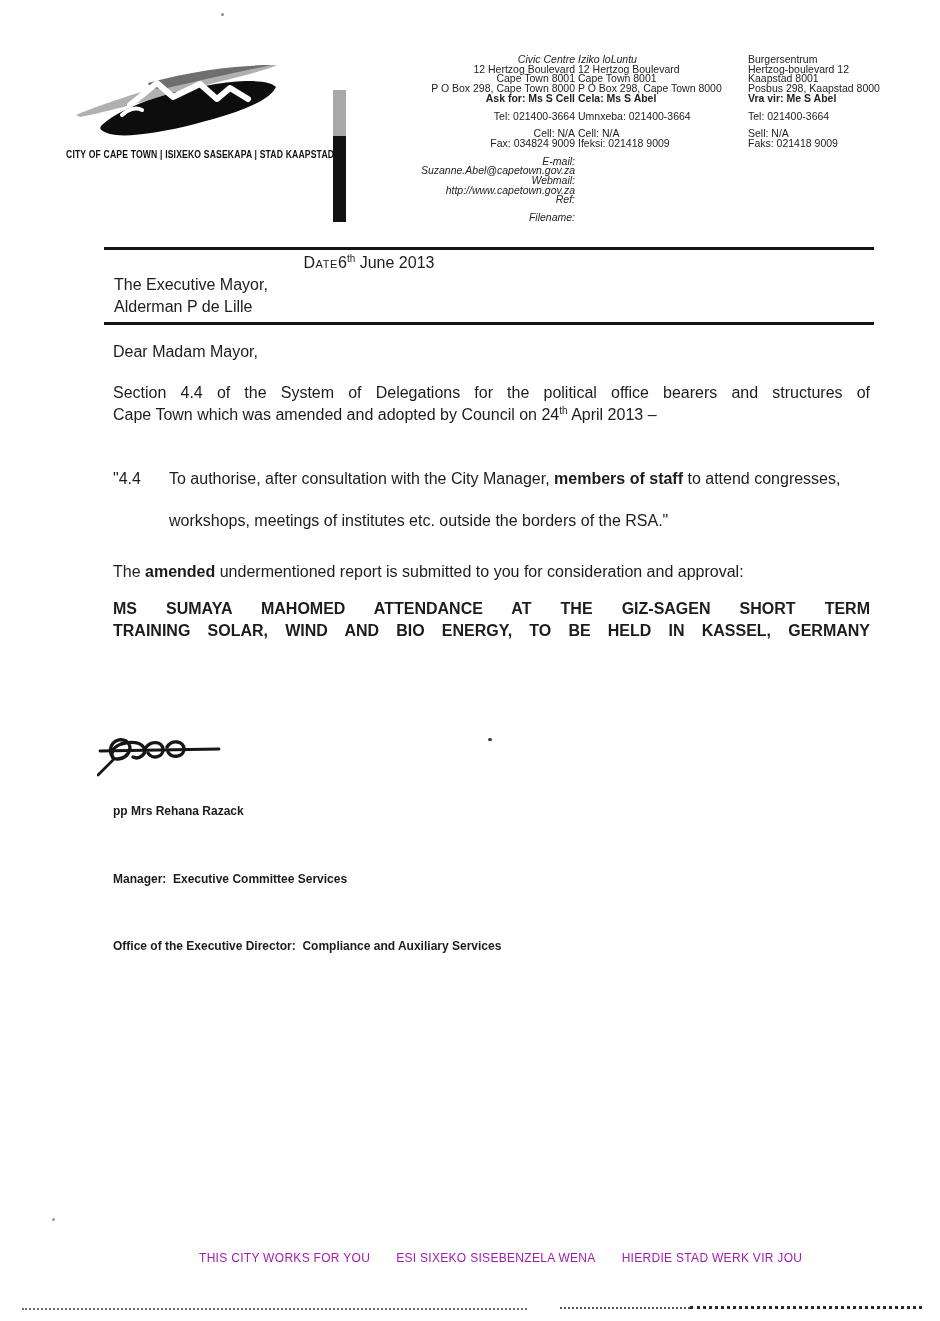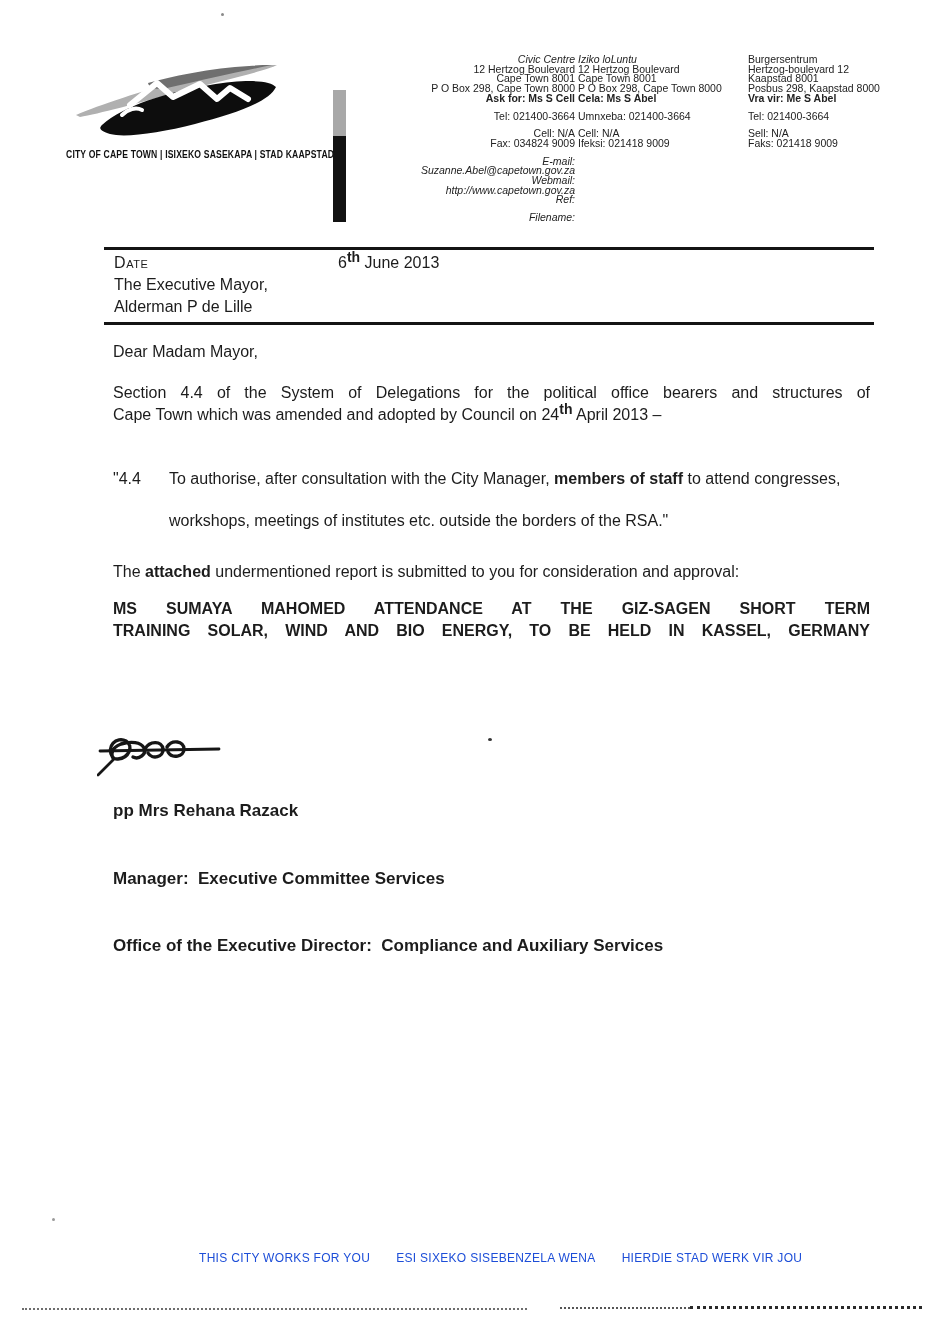--- a/index.html
+++ b/index.html
@@ -29,43 +29,43 @@
   .it  { font-style:italic; }
   .bld { font-weight:bold; }
 
   
   .meta {
     position:absolute; left:104px; top:247px; width:760px;
     border-top:3px solid #141414; border-bottom:3px solid #141414;
     padding:2px 0 4px 10px; font-size:16px; line-height:22px;
   }
   .meta-row   { display:flex; }
-  .meta-label { width:224px; font-variant:small-caps; letter-spacing:.6px; }
-  sup { font-size:14px; line-height:0; vertical-align:super;font-weight:bold; }
+  .meta-label { width:224px; font-variant:small-caps; letter-spacing:.6px;text-align:right; }
+  sup { font-size:10px; line-height:0; vertical-align:super; }
 
   
   .bodytext { font-size:16px; line-height:22px; }
   .salutation { position:absolute; left:113px; top:341px; }
   .p1 { position:absolute; left:113px; top:382px; width:757px; }
   .jline { text-align:justify; text-align-last:justify; }
   .quote { position:absolute; left:113px; top:458px; width:760px; display:flex; }
   .qnum  { width:56px; line-height:42px; }
   .qtext { flex:1; line-height:42px; }
   .u { }
   .attached { position:absolute; left:113px; top:561px; width:757px; }
   .subject  { position:absolute; left:113px; top:598px; width:757px; font-weight:bold; }
 
   
   .sig-art { position:absolute; left:97px; top:734px; width:128px; height:44px; }
-  .sig-block { position:absolute; left:113px; top:755px; font-size:17px; font-weight:bold;
+  .sig-block { position:absolute; left:113px; top:755px; font-size:12px; font-weight:bold;
                line-height:22.5px; white-space:pre-wrap; }
 
   
   .footer { position:absolute; left:199px; top:1251px; display:flex; gap:26px;
-            font-size:12px; letter-spacing:.3px; white-space:nowrap; color:#1d4ed8; }
+            font-size:12px; letter-spacing:.3px; white-space:nowrap; color:#a21caf; }
 
   
   .artifact { position:absolute; border-radius:50%; }
   .dot-top { left:221px; top:13px;  width:3px; height:3px; background:#8a8a8a; }
   .dot-mid { left:488px; top:738px; width:4px; height:3px; background:#333; }
   .dot-low { left:52px;  top:1218px; width:3px; height:3px; background:#9a9a9a; }
   .edge { position:absolute; height:0; }
   .edge1 { left:22px;  top:1308px; width:505px; border-top:2px dotted #6e6e6e; }
   .edge2 { left:560px; top:1307px; width:130px; border-top:2px dotted #555; }
   .edge3 { left:690px; top:1306px; width:232px; border-top:3px dotted #2a2a2a; }
@@ -164,21 +164,21 @@
   <div class="bodytext p1">
     <div class="jline">Section 4.4 of the System of Delegations for the political office bearers and structures of</div>
     <div><span>Cape Town which was amended and adopted by Council on 24</span><sup>th</sup><span> April 2013 –</span></div>
   </div>
 
   <div class="bodytext quote">
     <div class="qnum">"4.4</div>
     <div class="qtext"><span>To authorise, after consultation with the City Manager, </span><b>members of staff</b><span> to attend congresses, workshops, meetings of institutes etc. </span><span class="u">outside</span><span> the borders of the RSA."</span></div>
   </div>
 
-  <div class="bodytext attached"><span>The </span><b>attached</b><span> undermentioned report is submitted to you for consideration and approval:</span></div>
+  <div class="bodytext attached"><span>The </span><b>amended</b><span> undermentioned report is submitted to you for consideration and approval:</span></div>
 
   <div class="bodytext subject">
     <div class="jline">MS SUMAYA MAHOMED ATTENDANCE AT THE GIZ-SAGEN SHORT TERM</div>
     <div class="jline">TRAINING SOLAR, WIND AND BIO ENERGY, TO BE HELD IN KASSEL, GERMANY</div>
   </div>
 
   <svg class="sig-art" viewBox="0 0 128 44" aria-hidden="true">
     <path fill="none" stroke="#161616" stroke-width="3.4" stroke-linecap="round" stroke-linejoin="round" d="M16 24 C8 12 20 2 29 7 C37 12 32 24 21 25 C12 26 13 14 24 10 C34 7 44 8 47 14 C50 20 42 26 36 23"></path>
     <path fill="none" stroke="#161616" stroke-width="3.4" stroke-linecap="round" d="M48 15 C53 6 65 7 66 15 C67 23 55 26 51 19"></path>
     <path fill="none" stroke="#161616" stroke-width="3.4" stroke-linecap="round" d="M70 13 C75 5 87 7 87 15 C87 23 75 25 71 18"></path>

